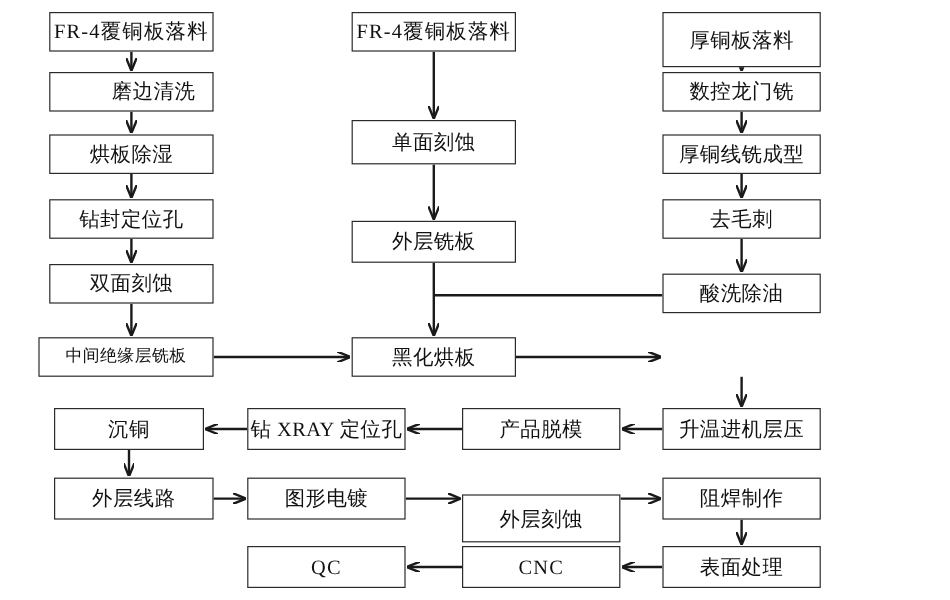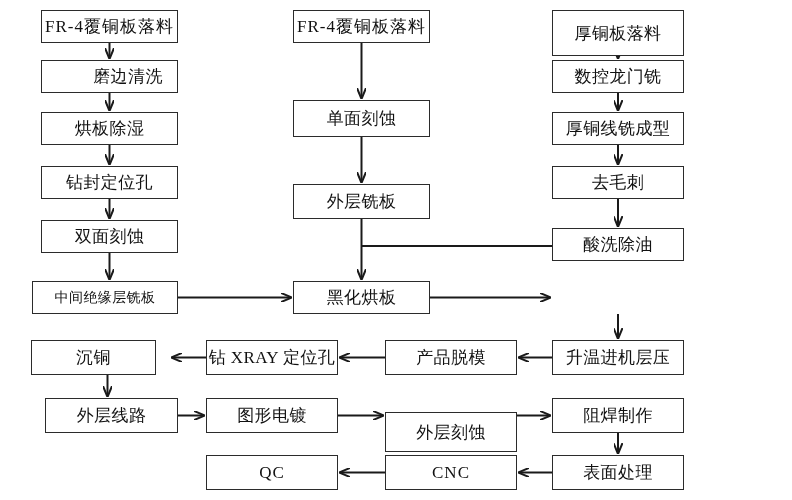--- a/index.html
+++ b/index.html
@@ -91,21 +91,21 @@
 
   <div class="node" style="left:552px;top:10px;width:132px;height:46px;">厚铜板落料</div>
   <div class="node" style="left:552px;top:60px;width:132px;height:33px;">数控龙门铣</div>
   <div class="node" style="left:552px;top:112px;width:132px;height:33px;">厚铜线铣成型</div>
   <div class="node" style="left:552px;top:166px;width:132px;height:33px;">去毛刺</div>
   <div class="node" style="left:552px;top:228px;width:132px;height:33px;">酸洗除油</div>
 
   <div class="node" style="left:552px;top:340px;width:132px;height:35px;">升温进机层压</div>
   <div class="node" style="left:385px;top:340px;width:132px;height:35px;">产品脱模</div>
   <div class="node" style="left:206px;top:340px;width:132px;height:35px;">钻 XRAY 定位孔</div>
-  <div class="node" style="left:31px;top:340px;width:125px;height:35px;">沉铜</div>
+  <div class="node" style="left:45px;top:340px;width:125px;height:35px;">沉铜</div>
 
   <div class="node" style="left:45px;top:398px;width:133px;height:35px;">外层线路</div>
   <div class="node" style="left:206px;top:398px;width:132px;height:35px;">图形电镀</div>
   <div class="node" style="left:385px;top:412px;width:132px;height:40px;">外层刻蚀</div>
   <div class="node" style="left:552px;top:398px;width:132px;height:35px;">阻焊制作</div>
 
   <div class="node" style="left:552px;top:455px;width:132px;height:35px;">表面处理</div>
   <div class="node lat" style="left:385px;top:455px;width:132px;height:35px;">CNC</div>
   <div class="node lat" style="left:206px;top:455px;width:132px;height:35px;">QC</div>
 

